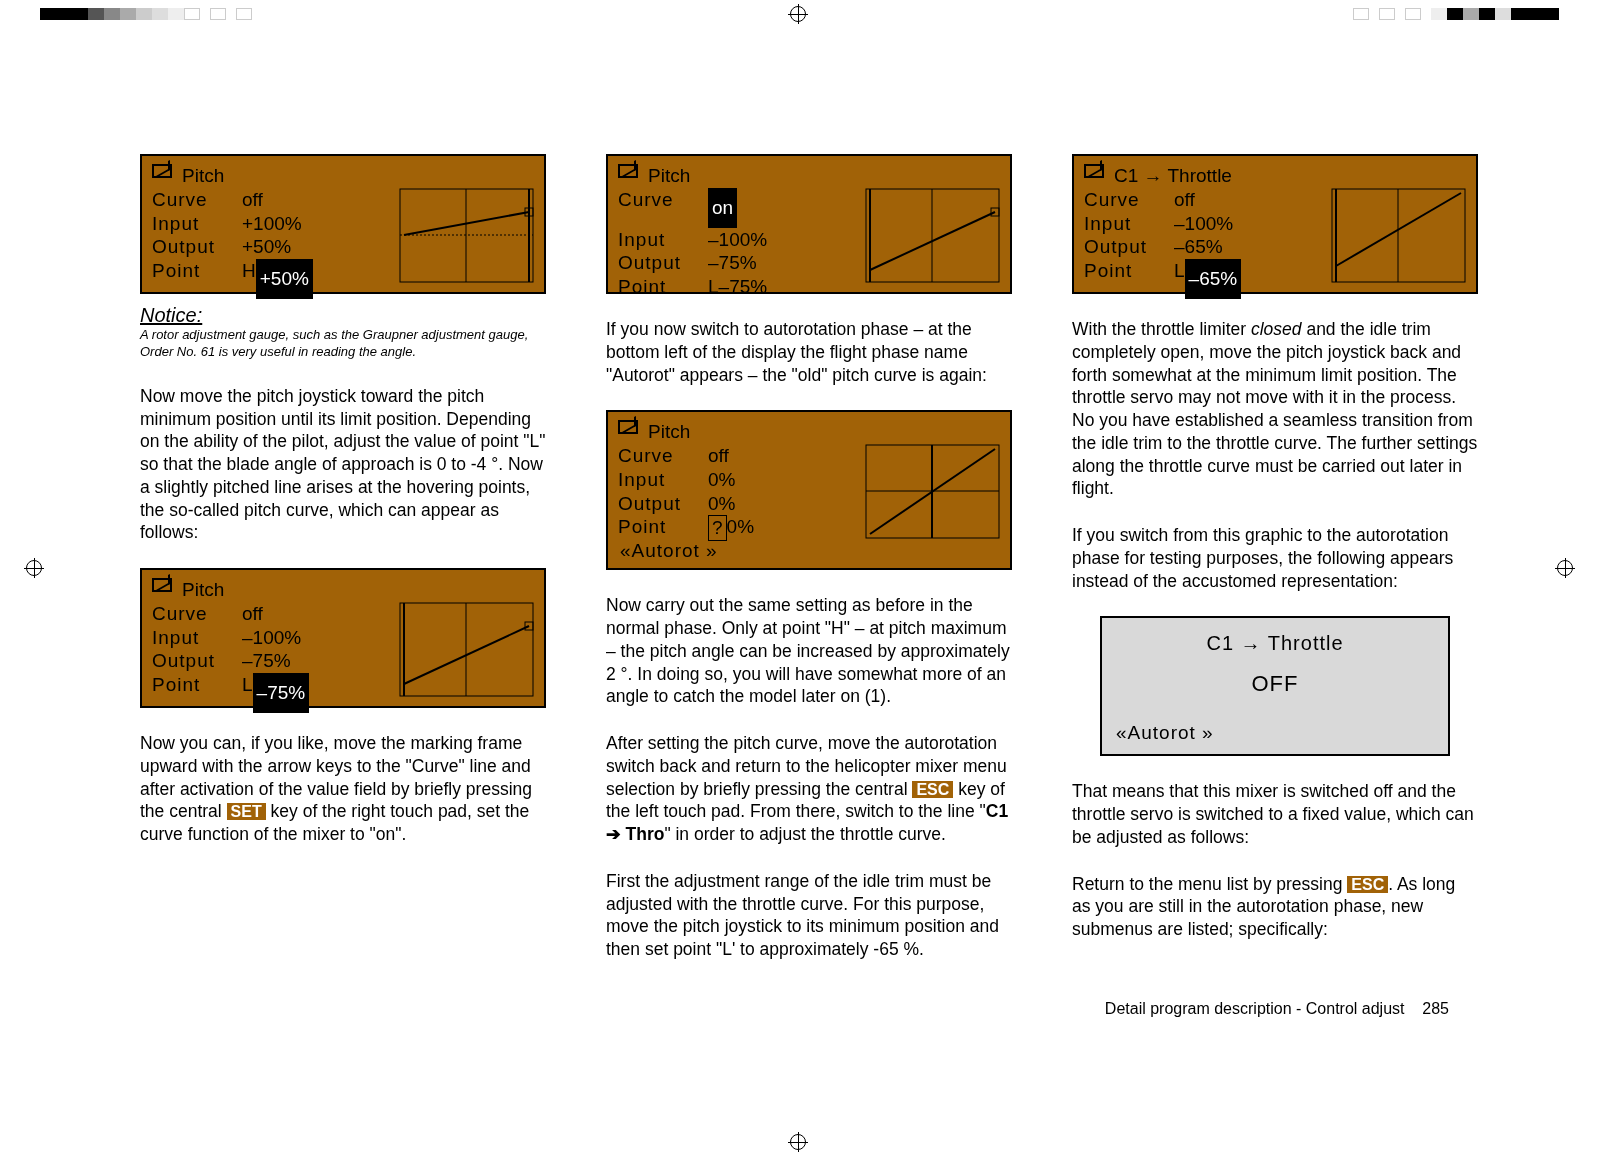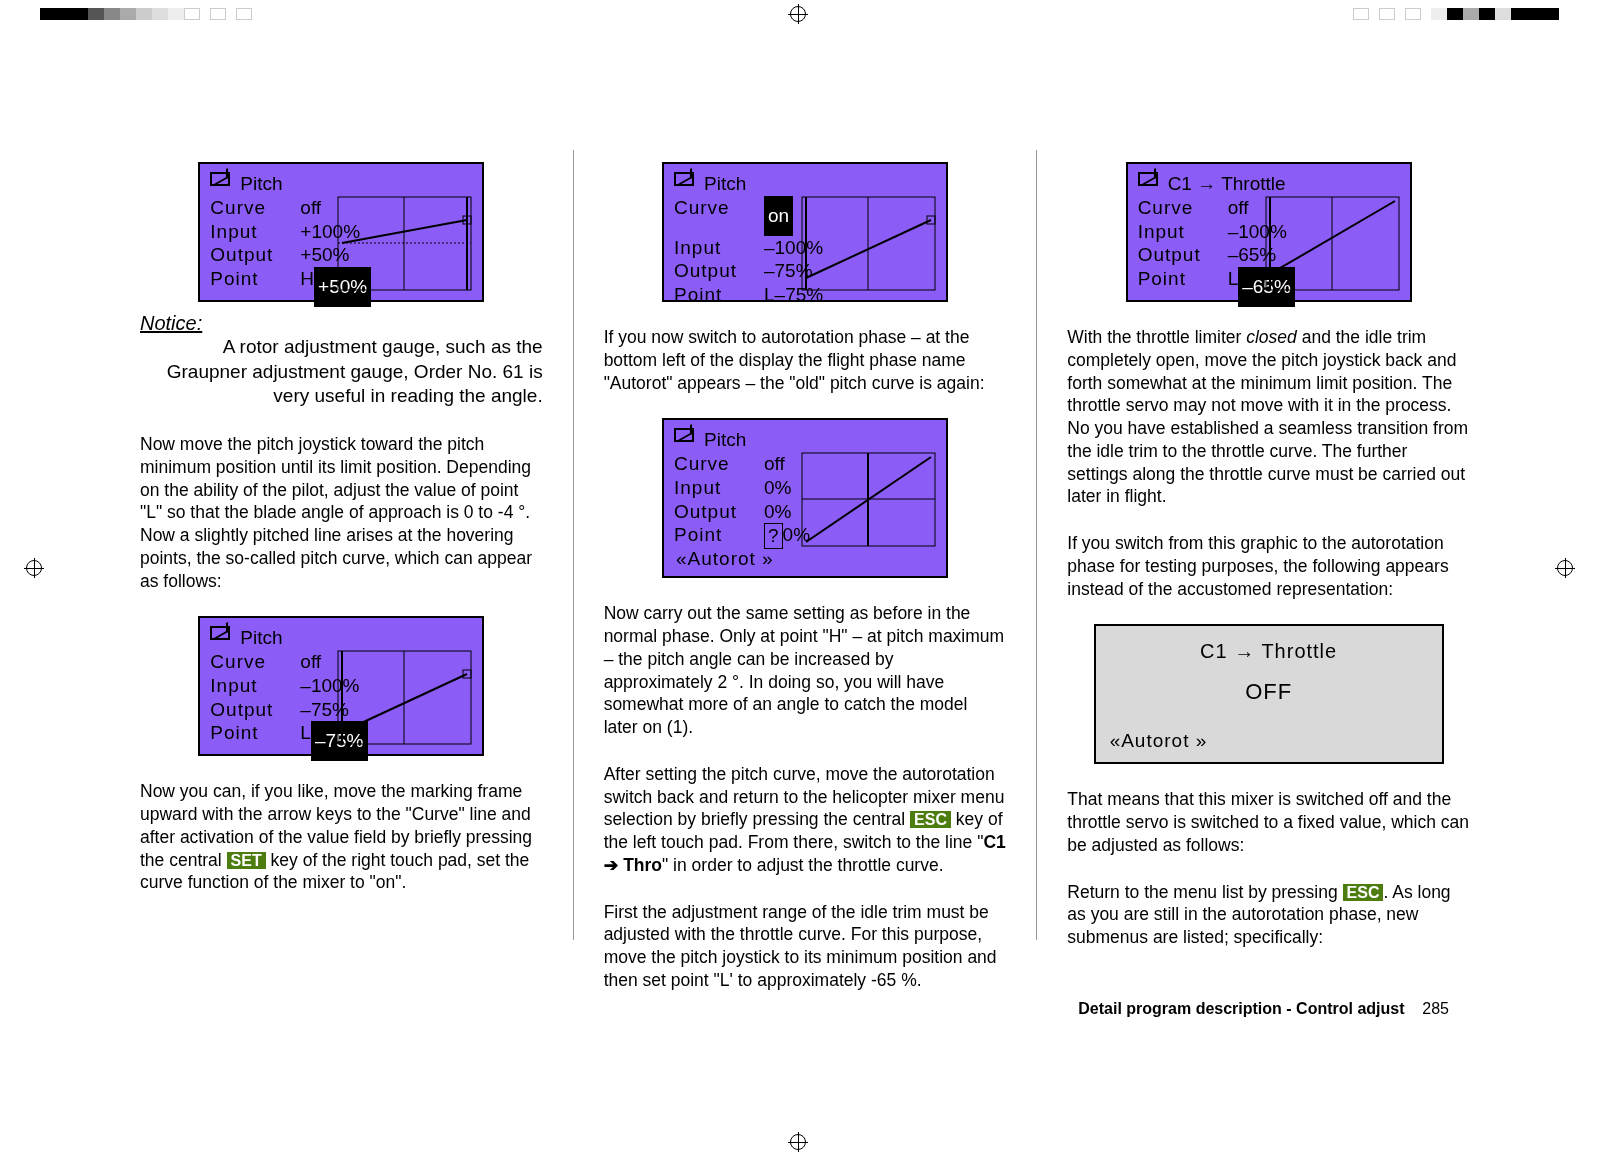--- a/index.html
+++ b/index.html
@@ -64,36 +64,36 @@
       font-size: 17.5px;
       line-height: 1.3;
       color: #000;
       margin: 24px 0;
     }
     .notice-hdr {
       font-style: italic;
       text-decoration: underline;
       font-size: 20px;
     }
-    .notice-body { font-size: 19px; line-height:1.3;text-align:right; }
+    .notice-body { font-style: italic; font-size: 13px; line-height:1.3; }
     .bold { font-weight: bold; }
     .key {
-      background: #4d7c0f;
+      background: #a16207;
       color: #fff;
       font-weight: bold;
       padding: 0 4px;
       font-size: 16px;
     }
 
     .lcd {
-      width: 286px;
+      width: 406px;
       height: 140px;
       border: 2px solid #000;
-      background: #8b5cf6;
-      margin: 12px auto 10px auto;
+      background: #a16207;
+      margin: 4px auto 10px auto;
       position: relative;
       font-family: Arial, sans-serif;
     }
     .lcd-inner {
       padding: 8px 10px;
       font-size: 19px;
       color: #000;
       line-height: 1.25;
     }
     .lcd-row {
@@ -148,21 +148,21 @@
     .lcd-off .t1 { padding-top: 14px; }
     .lcd-off .t2 { padding-top: 16px; font-size: 22px; }
     .lcd-off .ph { position:absolute; bottom:10px; left:14px; font-size:19px; }
 
     .footer {
       position: absolute;
       right: 150px;
       bottom: 150px;
       font-size: 16px;
     }
-    .footer .ft-title { font-weight: bold; }
+    .footer .ft-title { font-weight: normal; }
   </style>
 </head>
 <body>
 
 <div class="reg-bar left">
   <div class="reg-sq reg-b"></div>
     <div class="reg-sq reg-b"></div>
     <div class="reg-sq reg-b"></div>
   <div class="reg-sq reg-g1"></div>
     <div class="reg-sq reg-g2"></div>

